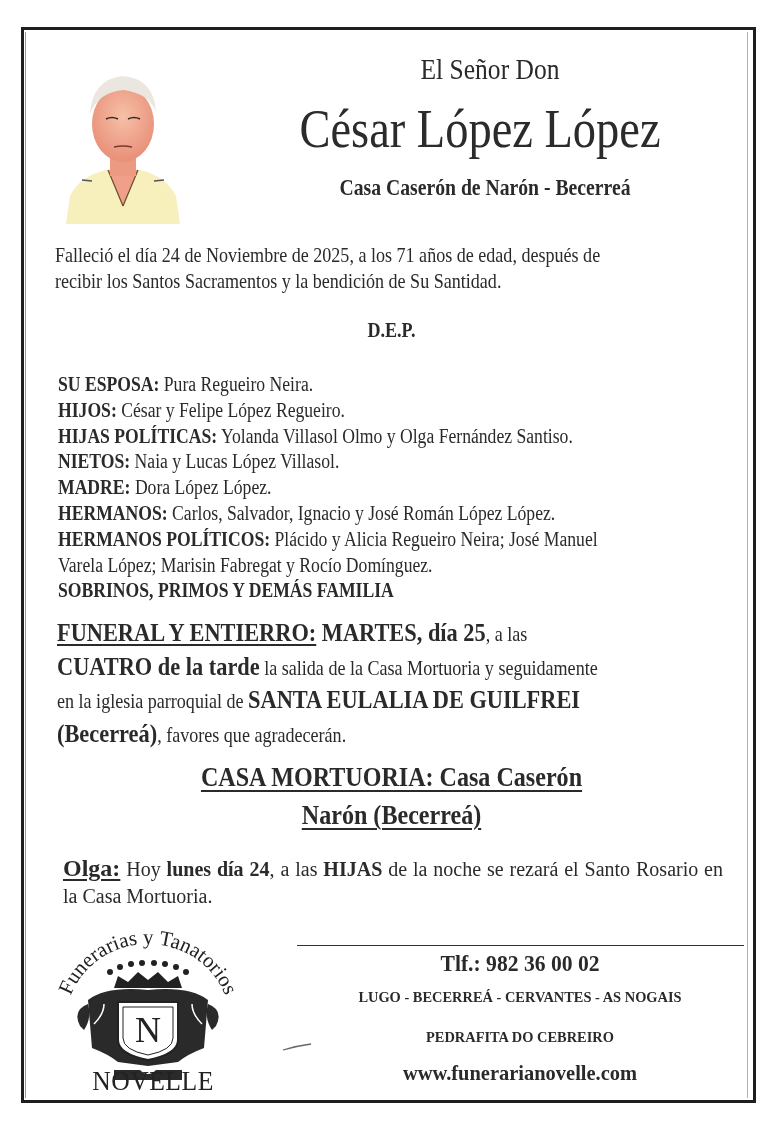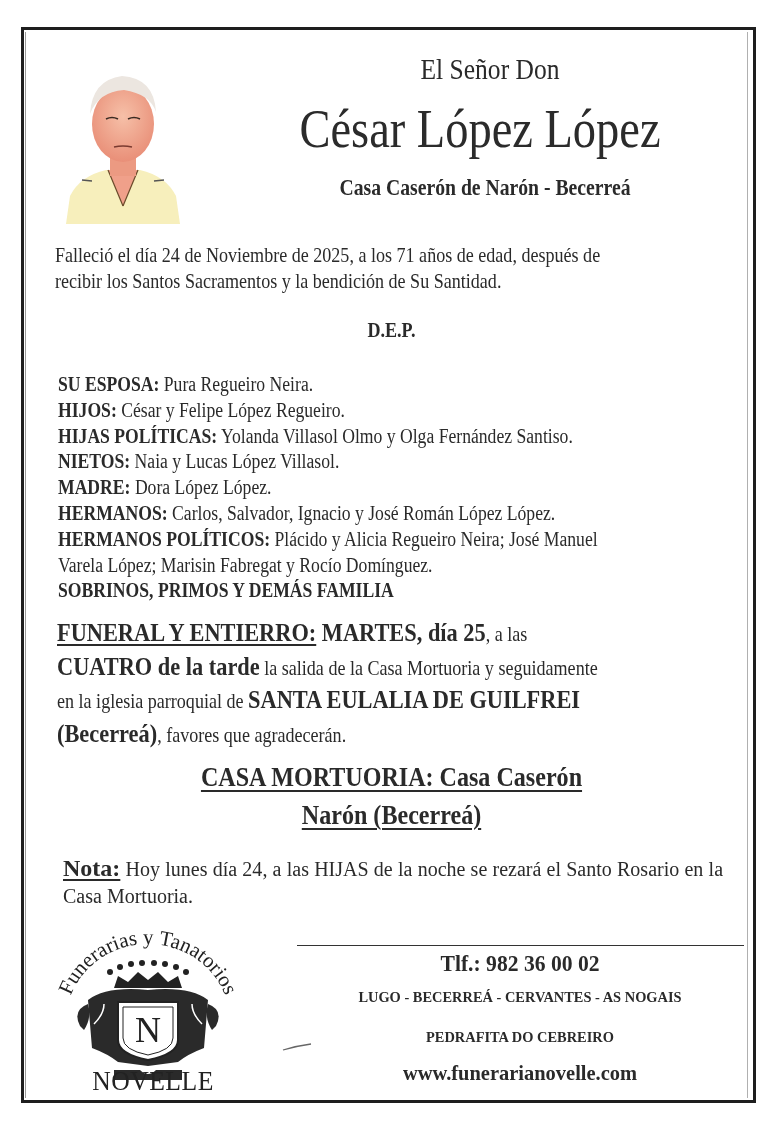--- a/index.html
+++ b/index.html
@@ -67,21 +67,21 @@
       position: absolute; left: 0; width: 783px; top: 758px; text-align: center;
       font-size: 28px; line-height: 38px; font-weight: bold; transform: scaleX(0.86);
       text-decoration: underline; text-decoration-thickness: 2px; text-underline-offset: 4px;
     }
 
     .note {
       position: absolute; left: 63px; top: 855px; width: 660px;
       font-size: 20px; line-height: 27px; text-align: justify; text-align-last: left;
     }
     .note .lbl { font-size: 24px; font-weight: bold; text-decoration: underline; text-decoration-thickness: 2px; text-underline-offset: 3px; }
-    .note b { font-weight: normal; margin-top: 28px; }
+    .note b { font-weight: bold; margin-top: 28px; }
 
     
     .logo { position: absolute; left: 48px; top: 930px; width: 200px; height: 170px; }
     .logo svg { width: 100%; height: 100%; display: block; }
     .logo-name {
       position: absolute; left: 48px; top: 1066px; width: 210px; text-align: center;
       font-size: 27px; letter-spacing: 0.5px; color: #222; transform: scaleX(0.95);
     }
     .footer-rule {
       position: absolute; left: 297px; top: 945px; width: 447px; height: 0;
@@ -161,21 +161,21 @@
   <div><span class="big">CUATRO de la tarde</span><span> la salida de la Casa Mortuoria y seguidamente</span></div>
   <div><span>en la iglesia parroquial de </span><span class="big">SANTA EULALIA DE GUILFREI</span></div>
   <div><span class="big">(Becerreá)</span><span>, favores que agradecerán.</span></div>
 </div>
 
 <div class="mortuary">
   <div>CASA MORTUORIA: Casa Caserón</div>
   <div>Narón (Becerreá)</div>
 </div>
 
-<div class="note"><span class="lbl">Nota:</span><span> Hoy </span><b>lunes día 24</b><span>, a las </span><b>HIJAS</b><span> de la noche se rezará el Santo Rosario en la Casa Mortuoria.</span></div>
+<div class="note"><span class="lbl">Olga:</span><span> Hoy </span><b>lunes día 24</b><span>, a las </span><b>HIJAS</b><span> de la noche se rezará el Santo Rosario en la Casa Mortuoria.</span></div>
 
 <div class="logo">
   <svg viewBox="0 0 200 170">
     <defs>
       <path id="arc" d="M18 92 A 82 78 0 0 1 182 92"></path>
     </defs>
     <text font-family="Liberation Serif, serif" font-size="21" fill="#222">
       <textPath href="#arc" startOffset="50%" text-anchor="middle">Funerarias y Tanatorios</textPath>
     </text>
 

